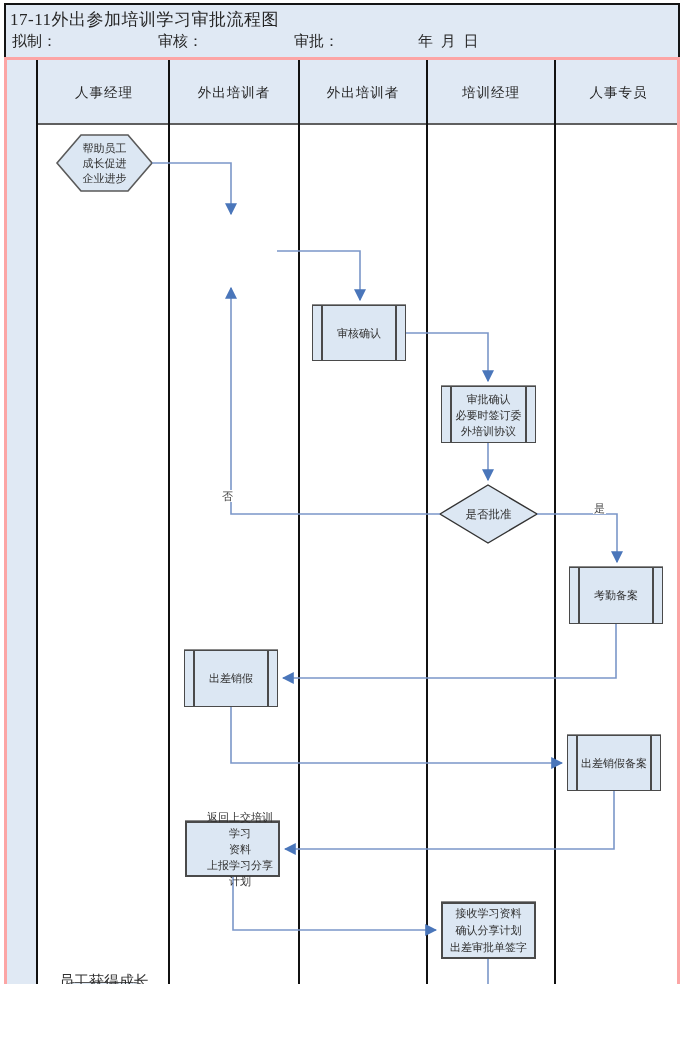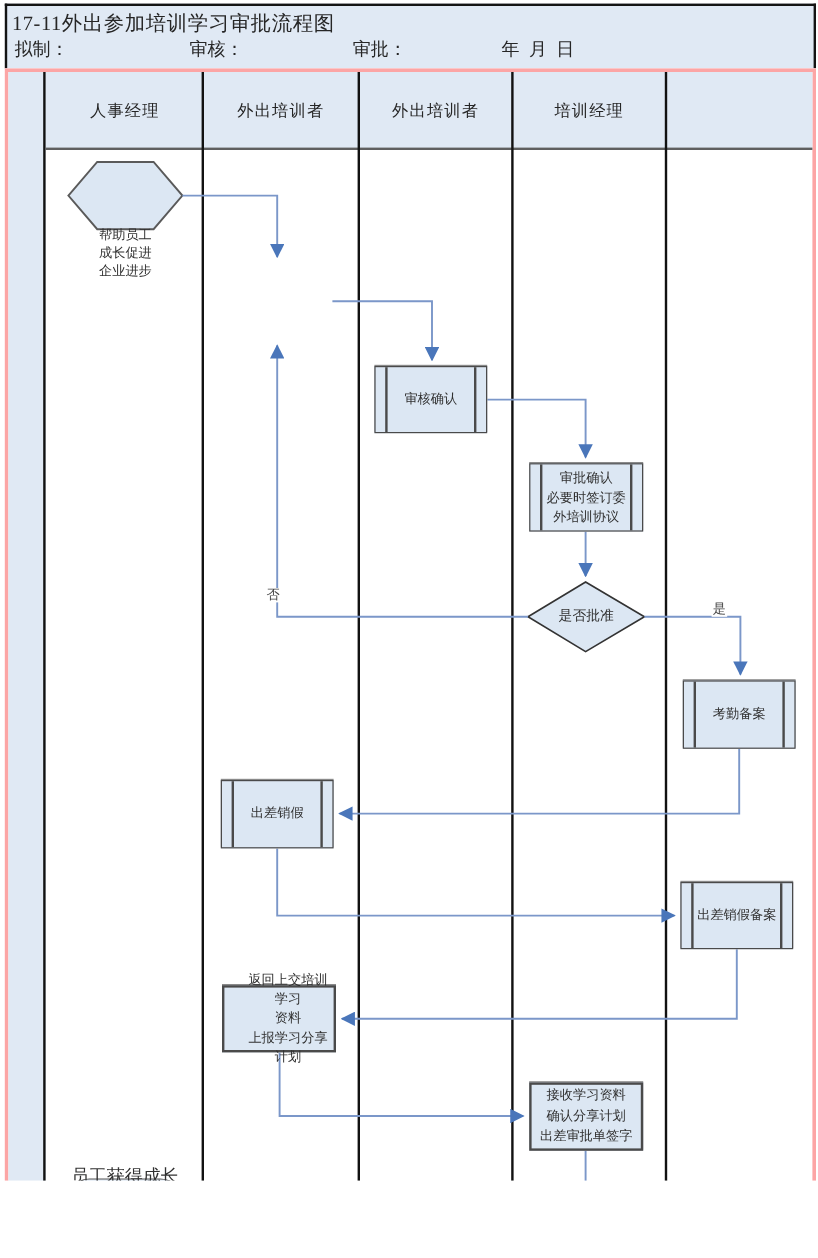--- a/index.html
+++ b/index.html
@@ -51,21 +51,21 @@
   .n-cancel  { left:184px; top:650px; width:94px; height:57px; }
   .n-crecord { left:567px; top:735px; width:94px; height:56px; }
   .n-return  { left:185px; top:821px; width:95px; height:56px; line-height:16px; border-width:2px;padding-left:15px; }
   .n-receive { left:441px; top:902px; width:95px; height:57px; line-height:17px; border-width:2px; }
   .n-end     { left:55px;  top:982px; width:98px; height:39px; border-radius:20px;
                font-size:15px; line-height:14px; box-shadow:none; border-color:#555; }
 
   .shape-text { position:absolute; display:flex; align-items:center; justify-content:center;
                 text-align:center; font-size:11px; line-height:15px; white-space:pre-line;
                 color:#303030; pointer-events:none; }
-  .t-hex     { left:57px;  top:135px; width:95px; height:56px;margin-top:48px; }
+  .t-hex     { left:57px;  top:135px; width:95px; height:56px; }
   .t-diamond { left:440px; top:485px; width:97px; height:58px; font-size:11.5px; }
 
   .edge-label { position:absolute; font-size:11px; color:#444; background:#fff;
                 padding:0 1px; line-height:12px; }
   .el-yes { left:593px; top:502px; }
   .el-no  { left:221px; top:490px; }
 
   svg.overlay { position:absolute; left:0; top:0; pointer-events:none; }
 </style>
 </head>
@@ -87,20 +87,21 @@
     <div class="lane-header-bg"></div>
     <div class="narrow-col"></div>
     <div class="lane-line ll1"></div>
     <div class="lane-line ll2"></div>
     <div class="lane-line ll3"></div>
     <div class="lane-line ll4"></div>
     <div class="lane-label lh1">人事经理</div>
     <div class="lane-label lh2">外出培训者</div>
     <div class="lane-label lh3">外出培训者</div>
     <div class="lane-label lh4">培训经理</div>
+    <div class="lane-label lh5">人事专员</div>
   </div>
 
   <svg class="overlay" width="682" height="1048" viewBox="0 0 682 1048">
     <defs>
       <marker id="arw" viewBox="0 0 10 10" refX="9" refY="5" markerWidth="7.5" markerHeight="7.5" orient="auto">
         <path d="M0,0 L10,5 L0,10 z" fill="#4a76ba"></path>
       </marker>
     </defs>
 
     <polygon points="57,163 81,135 128,135 152,163 128,191 81,191" fill="#dce7f3" stroke="#5a5a5a" stroke-width="1.6"></polygon>

